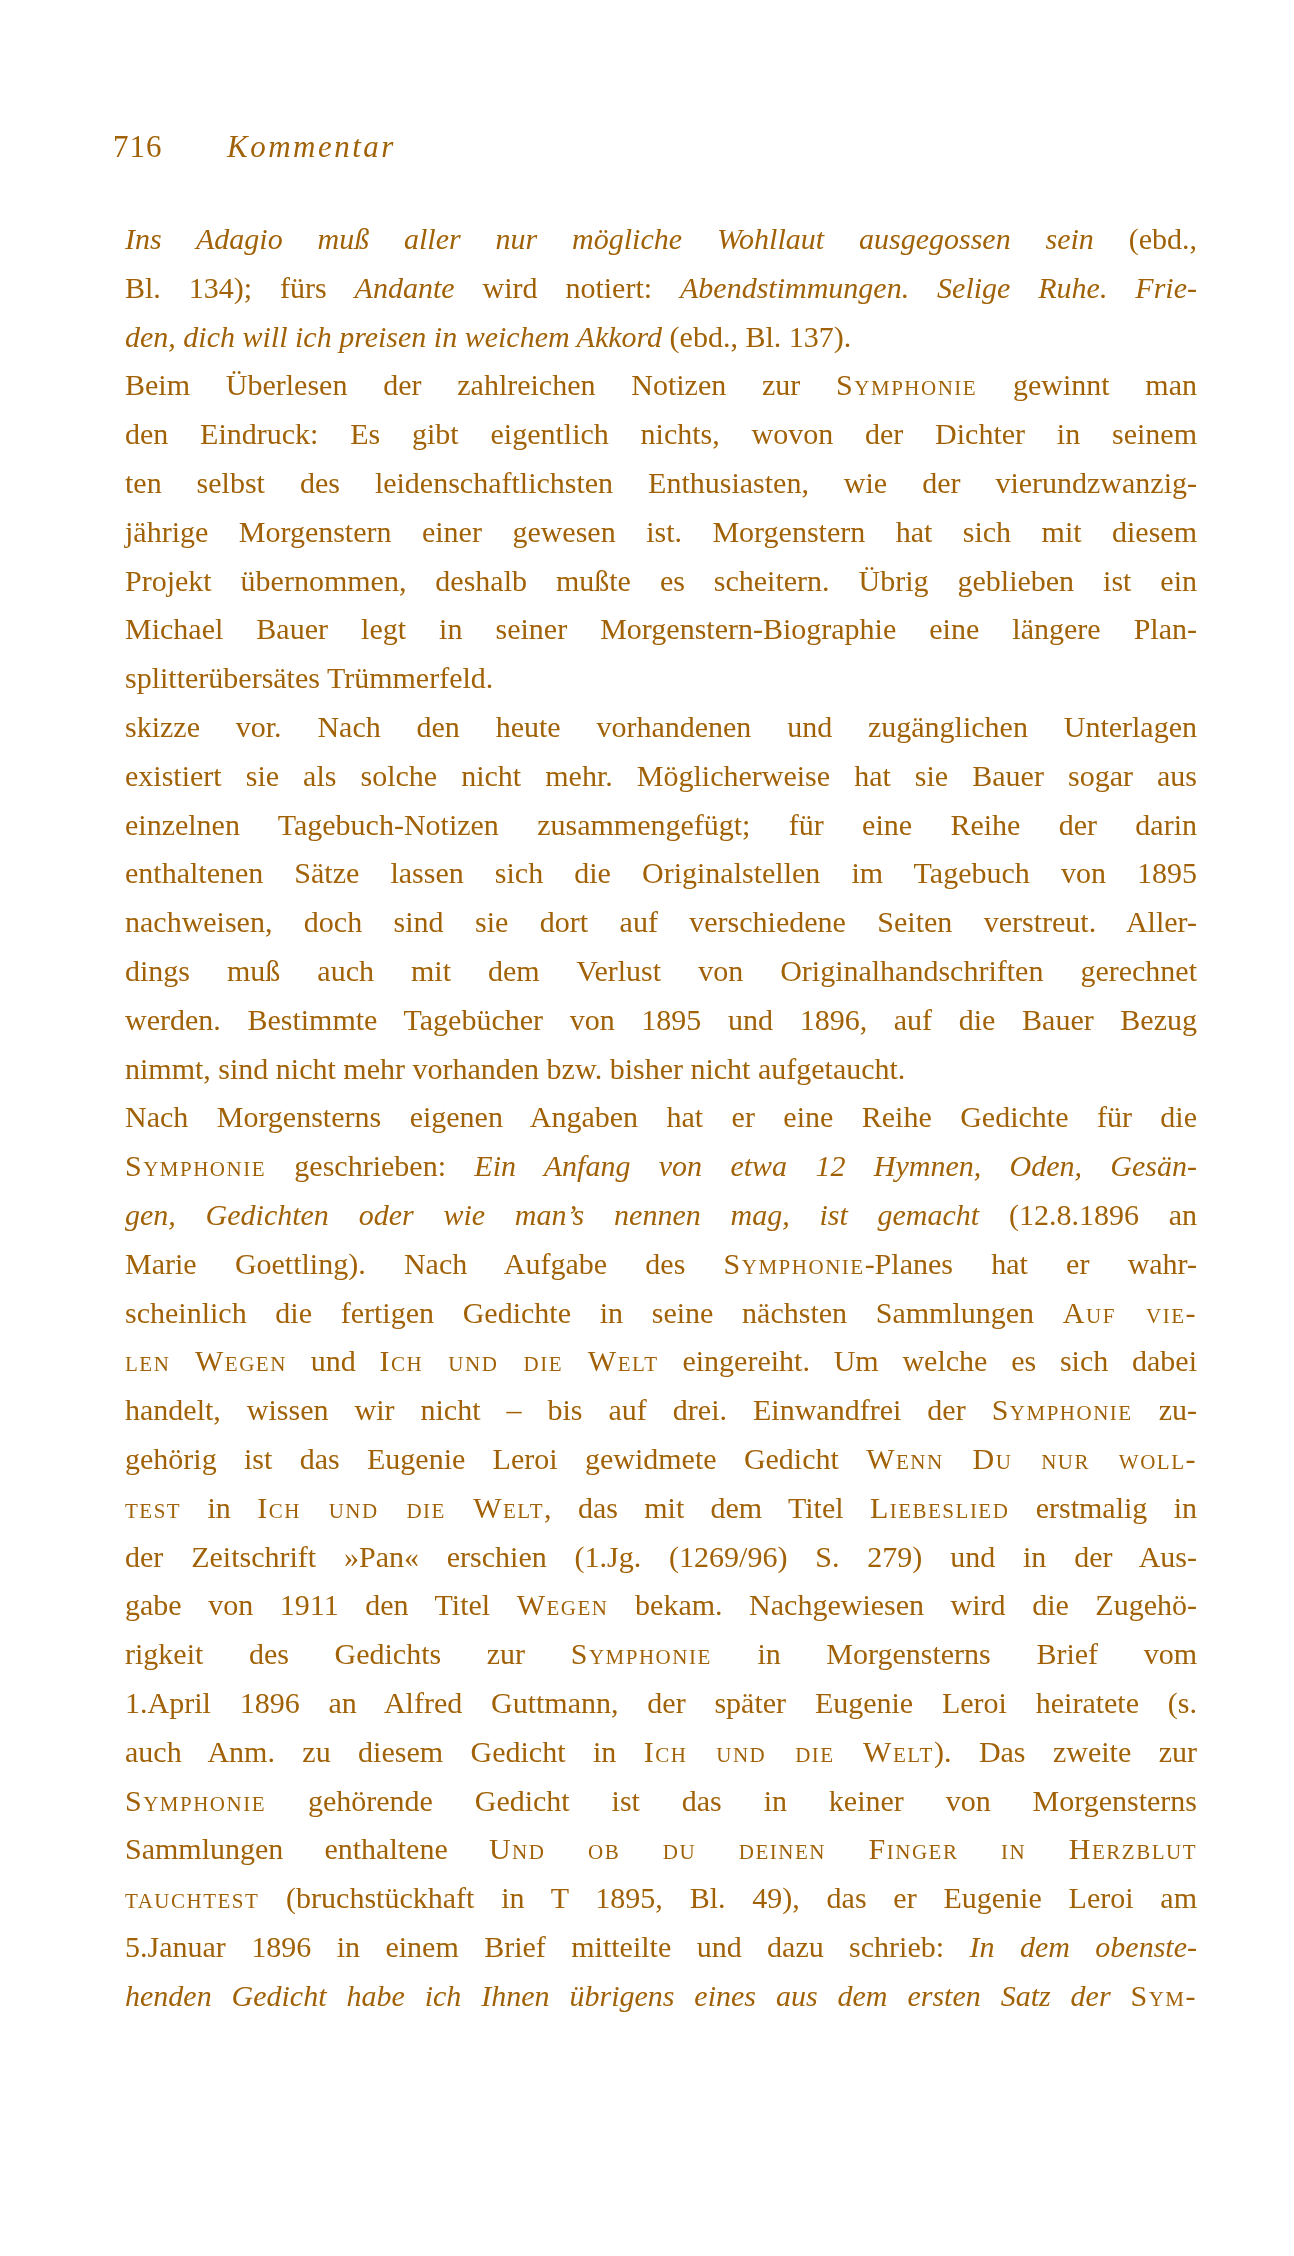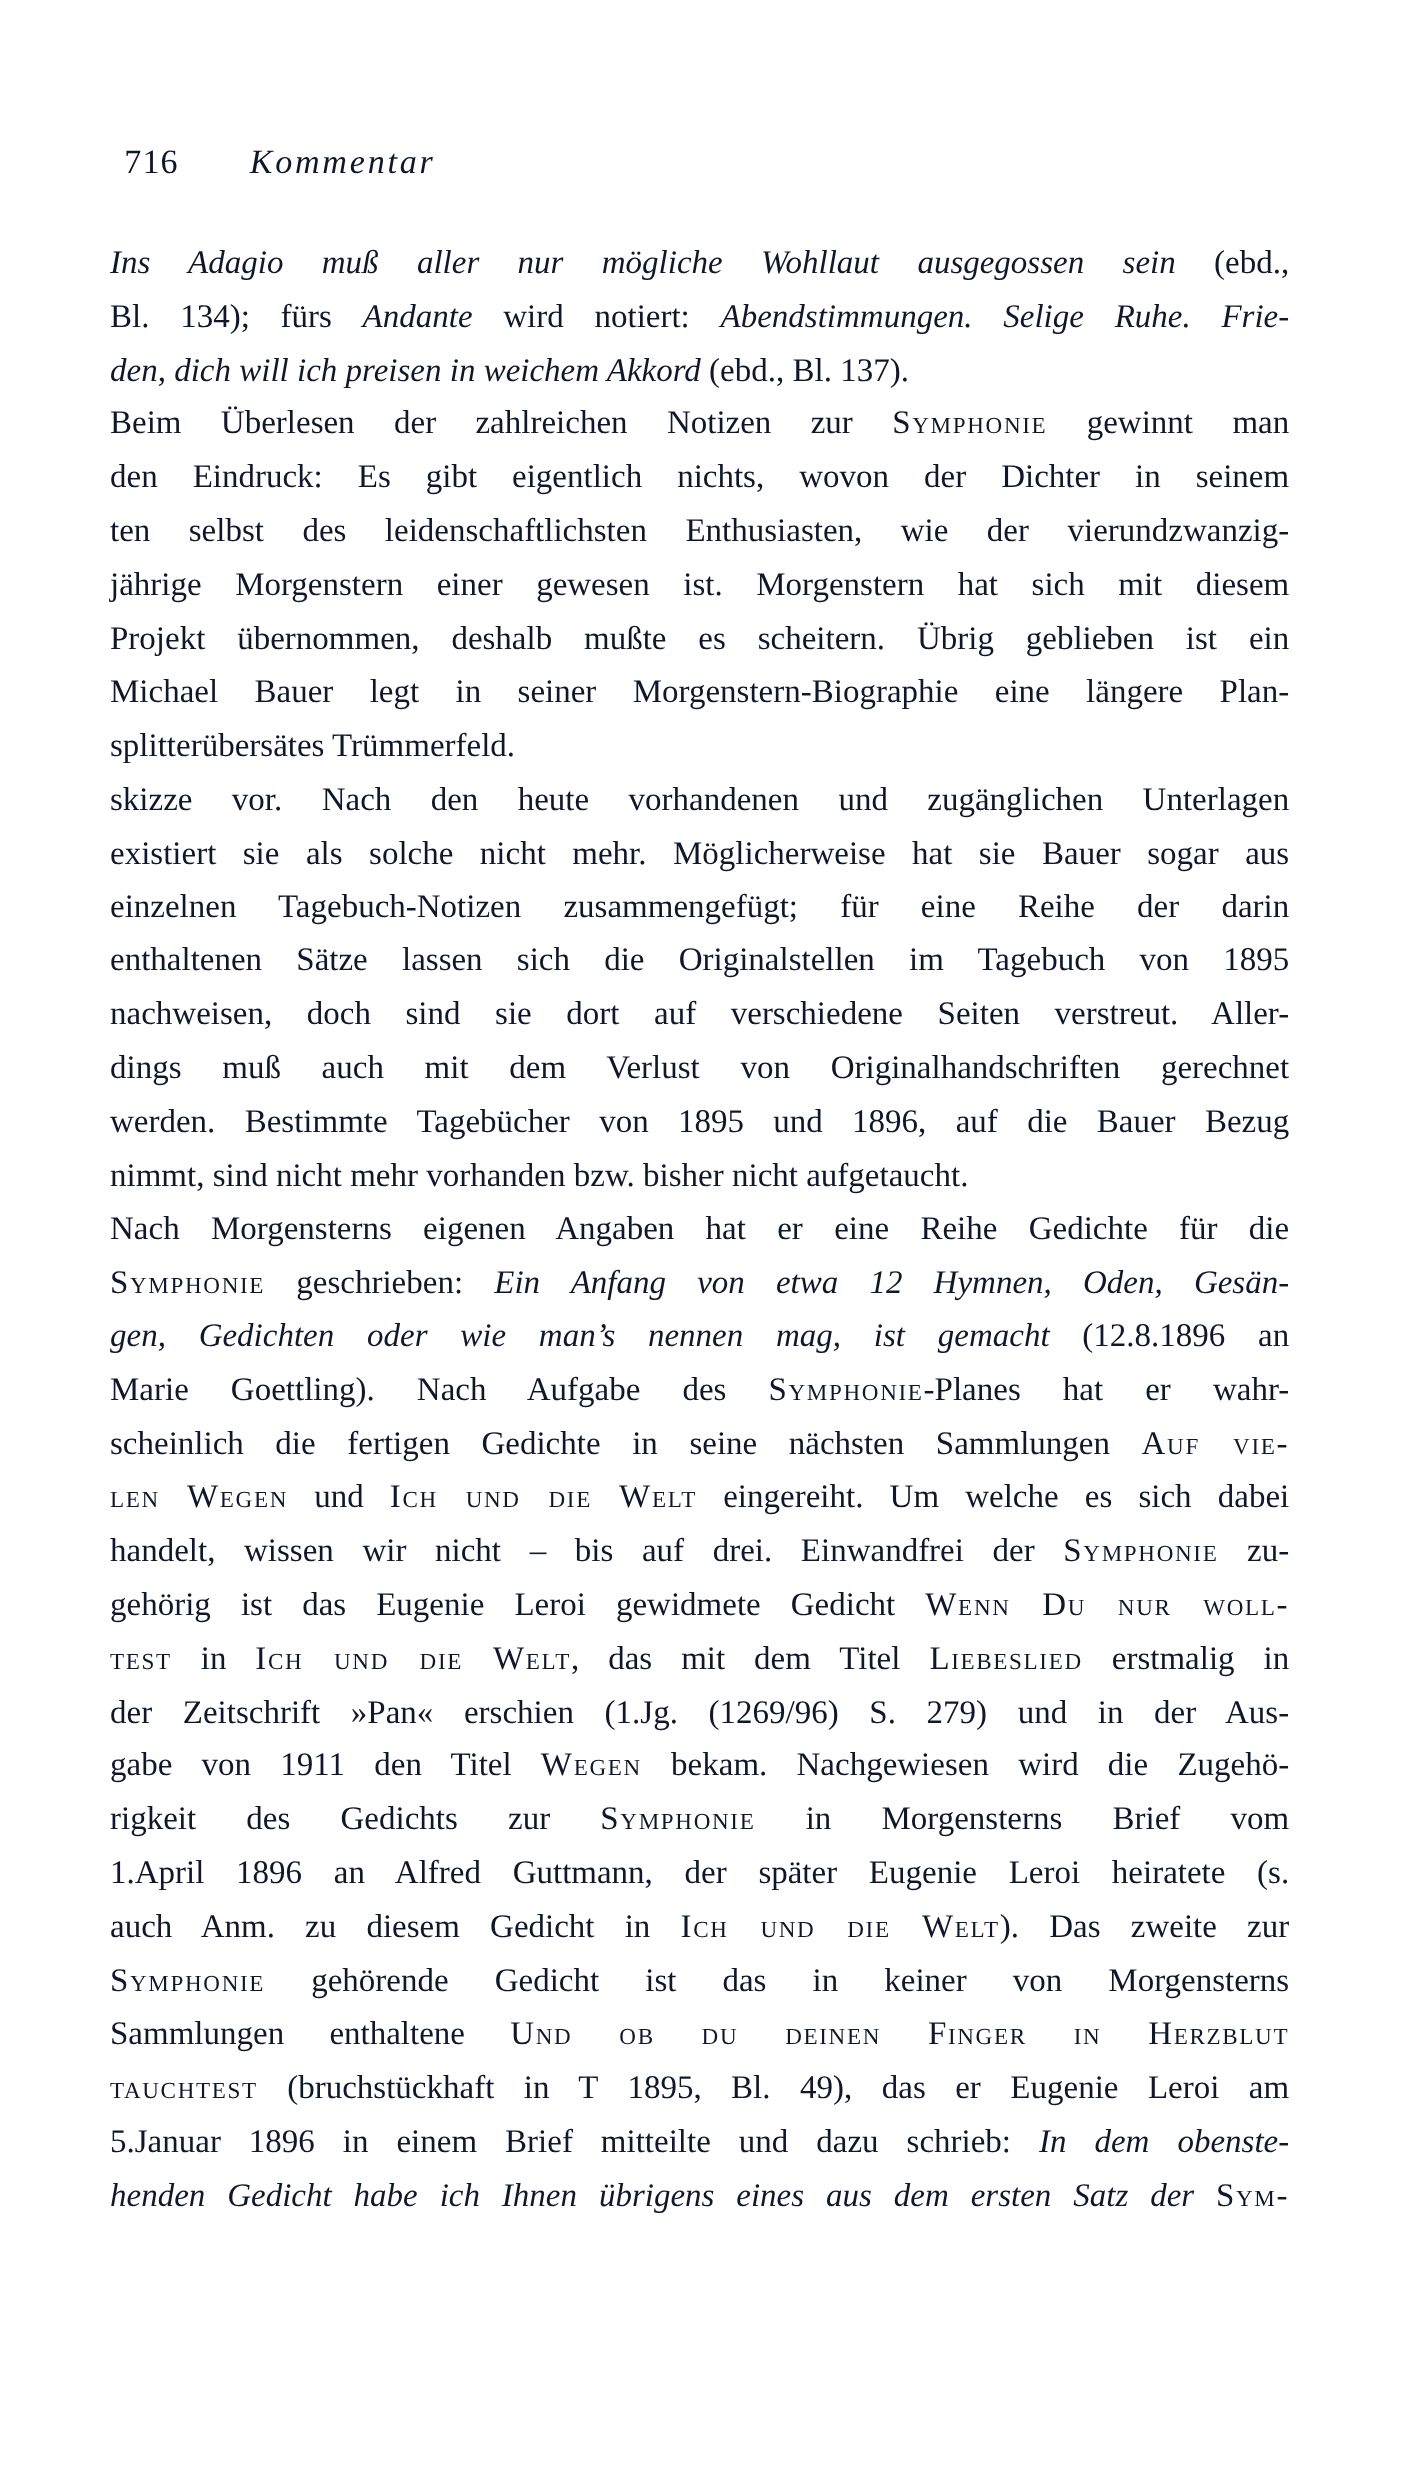--- a/index.html
+++ b/index.html
@@ -5,21 +5,21 @@
   html, body {
     margin: 0;
     padding: 0;
     background: #e8e8e8;
   }
   .page {
     position: relative;
     width: 1294px;
     height: 2256px;
     background: #ffffff;
-    color: #0f172a;
+    color: #a16207;
     font-family: "Liberation Serif", "DejaVu Serif", serif;
     overflow: hidden;
   }
   .page-header {
     position: absolute;
     left: 113px;
     top: 128px;
     width: 1072px;
     font-size: 31px;
     line-height: 38px;
@@ -31,21 +31,21 @@
     letter-spacing: 1px;
   }
   .running-title {
     display: inline-block;
     margin-left: 56px;
     font-style: italic;
     letter-spacing: 2.5px;
   }
   .body-text {
     position: absolute;
-    left: 100px;
+    left: 125px;
     top: 215px;
     width: 1072px;
     font-size: 30px;
   }
   .line {
     height: 48.8px;
     line-height: 48.8px;
     text-align: justify;
     text-align-last: justify;
     white-space: nowrap;

